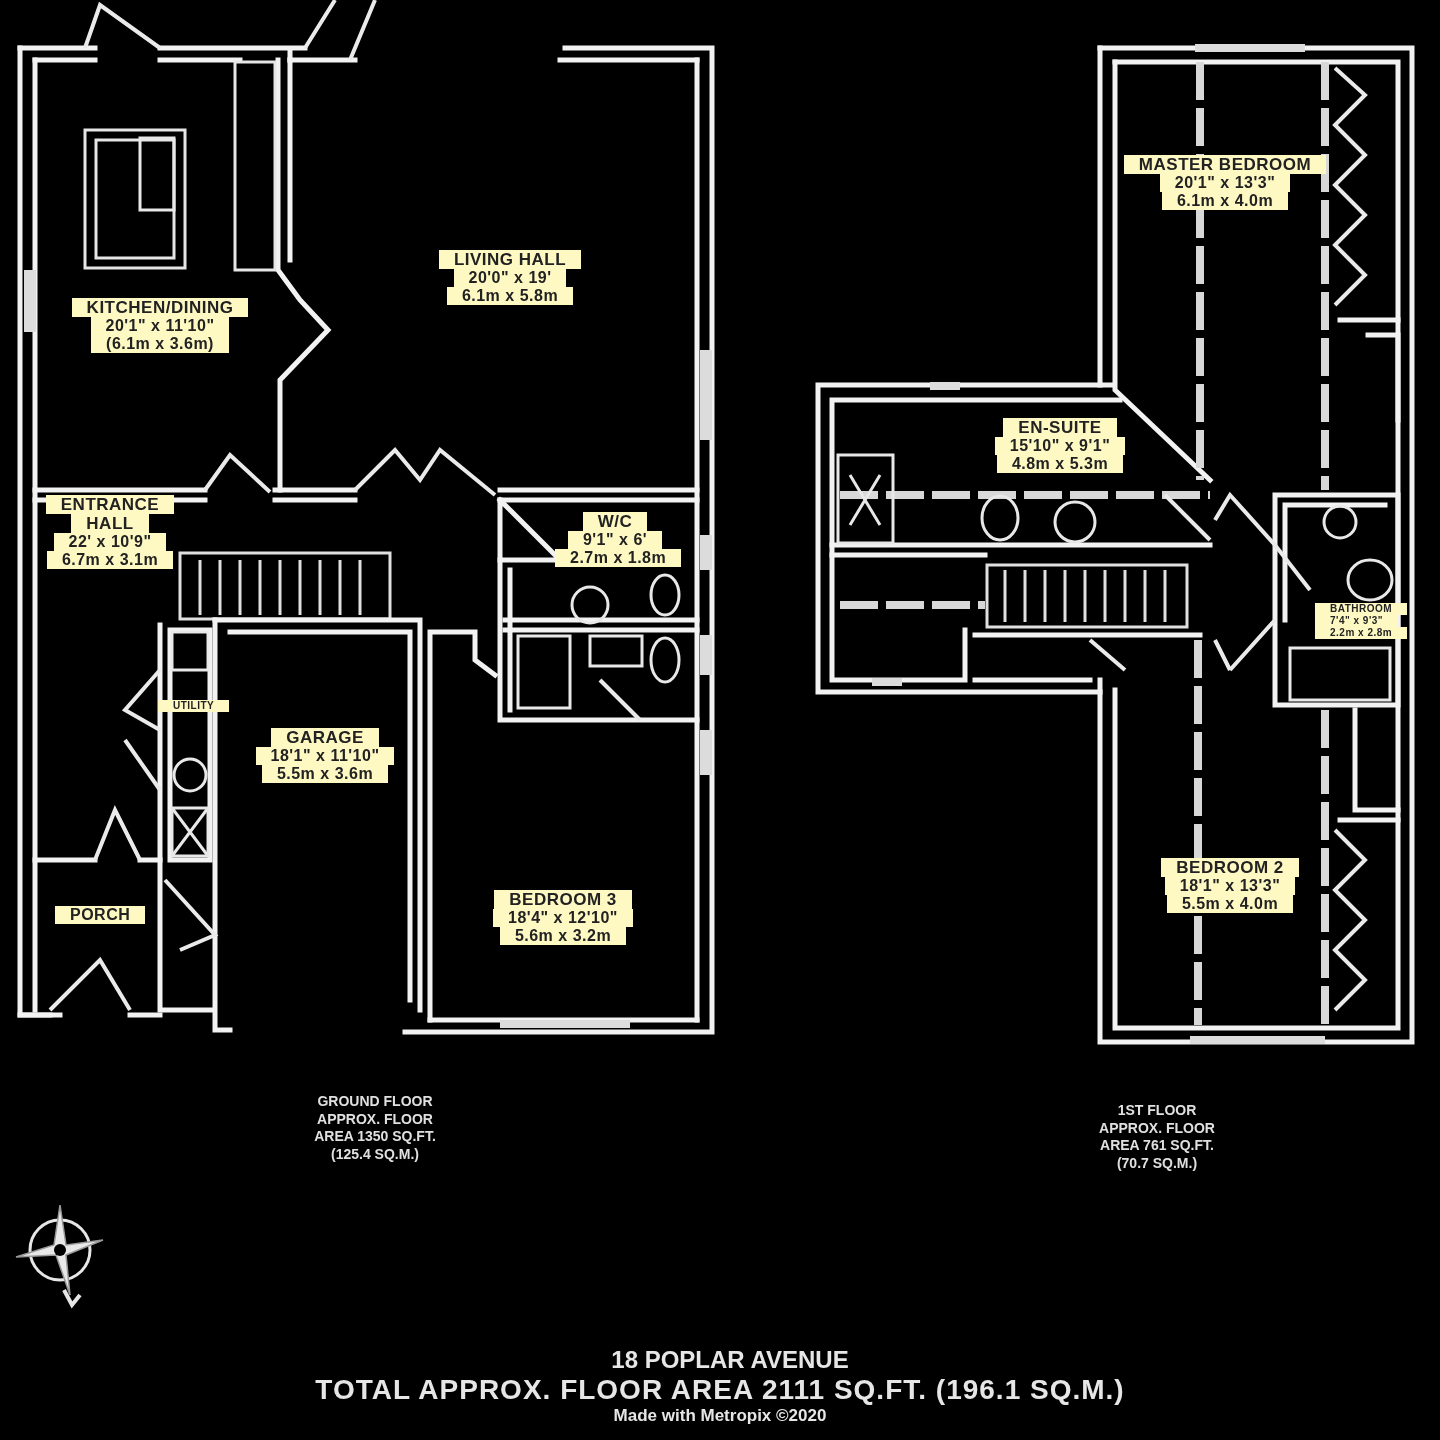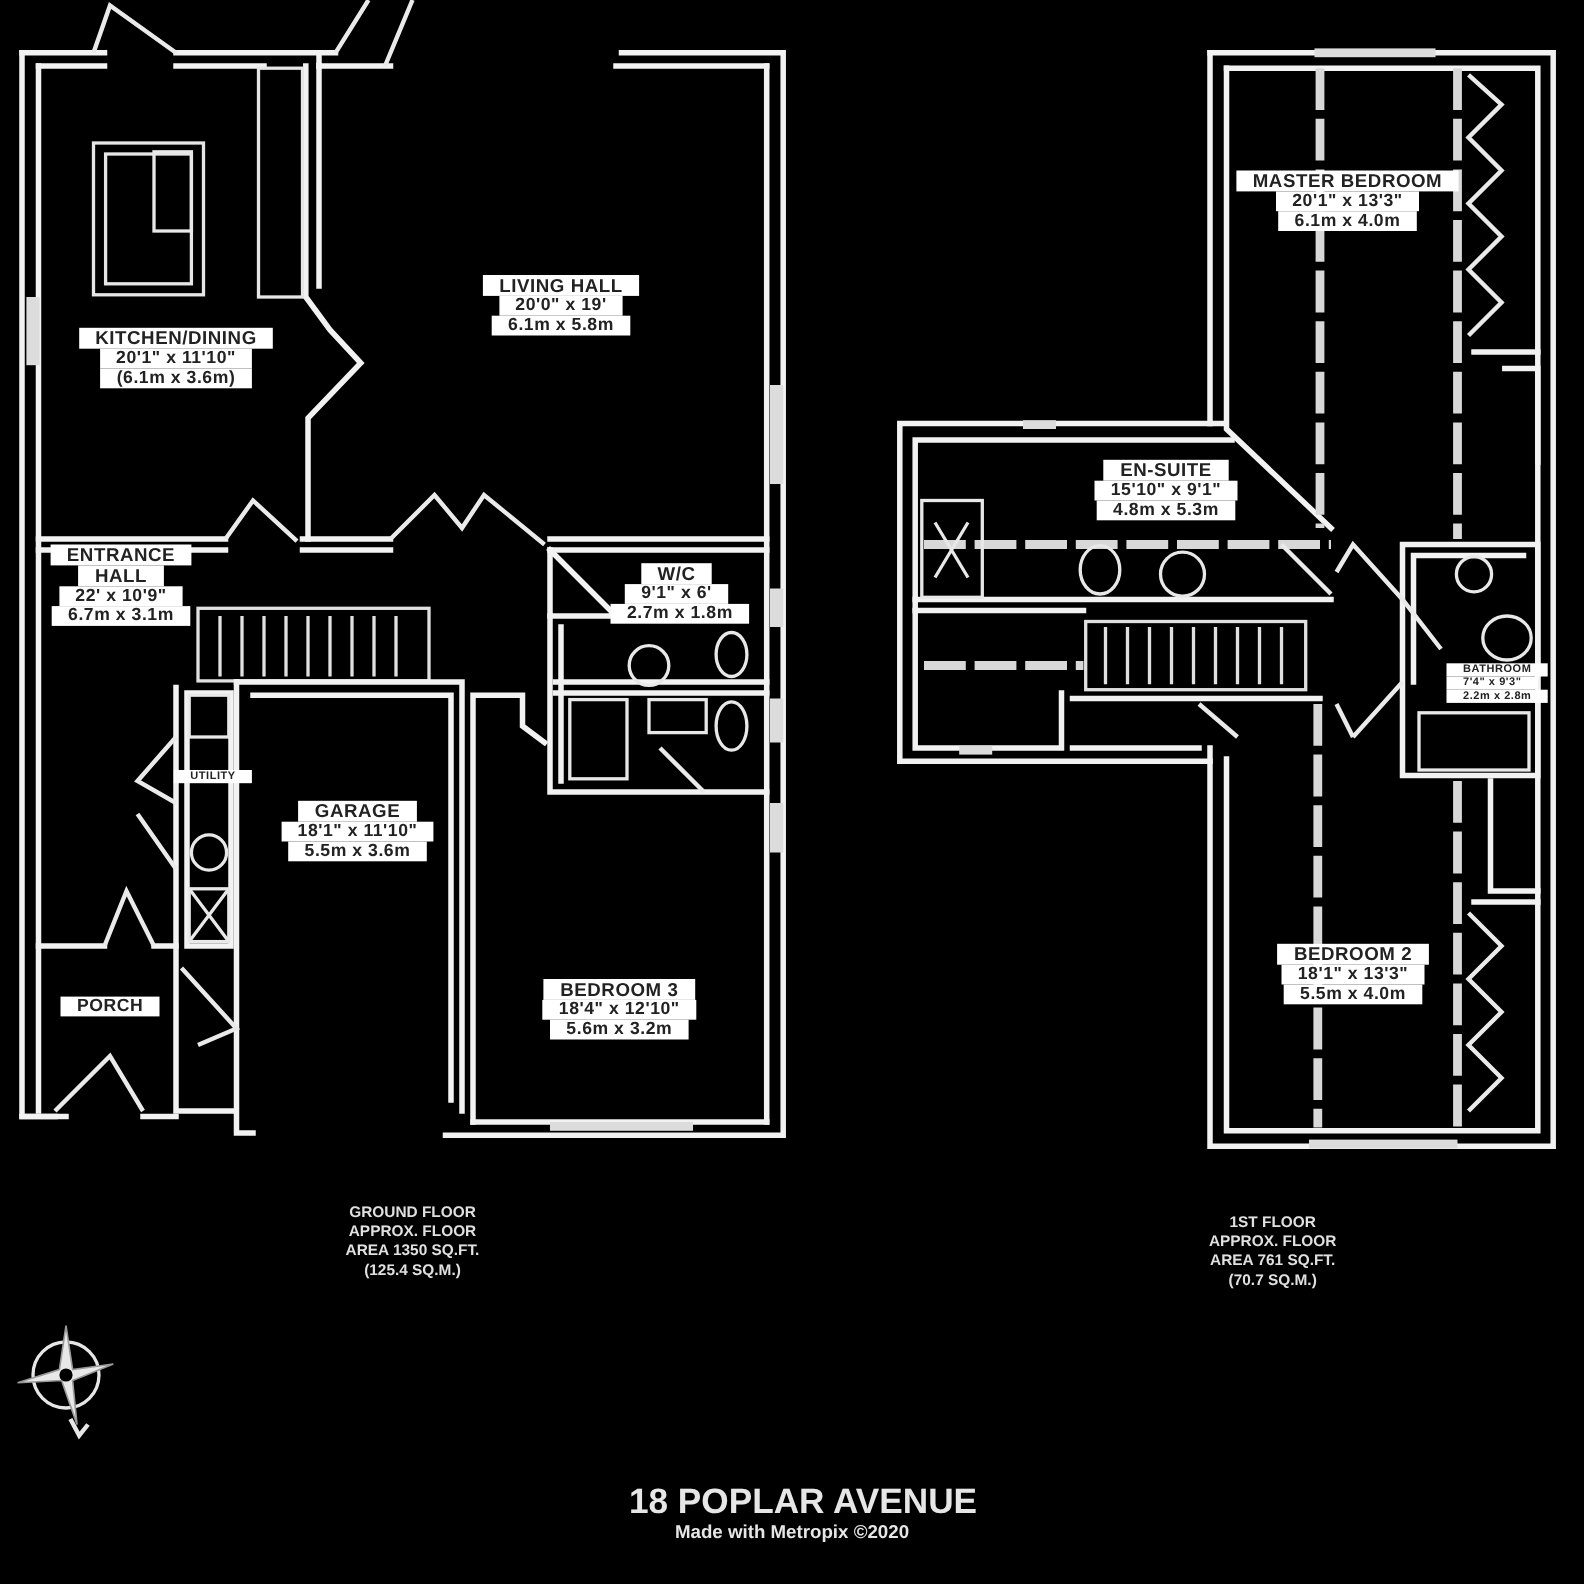--- a/index.html
+++ b/index.html
@@ -7,27 +7,27 @@
          font-family:"Liberation Sans", "DejaVu Sans", sans-serif; color:#111; }
   svg.plan { position:absolute; left:0; top:0; width:1440px; height:1440px; }
   .wall { stroke:#f2f2f2; stroke-width:5; fill:none; stroke-linecap:square; }
   .wall-thin { stroke:#e6e6e6; stroke-width:3; fill:none; }
   .dash { stroke:#d8d8d8; stroke-width:8; fill:none; stroke-dasharray:38 8; }
   .door { stroke:#eaeaea; stroke-width:4; fill:none; }
   .fixture { stroke:#e8e8e8; stroke-width:3; fill:none; }
   .window { fill:#dcdcdc; }
   .stair { fill:none; stroke:#e0e0e0; stroke-width:3; }
   .label { position:absolute; text-align:center; line-height:1; }
-  .label span { display:block; margin:0 auto; width:max-content; background:#ffffff;
+  .label span { display:block; margin:0 auto; width:max-content; background:#fef9c3;
                 color:#222; font-weight:bold; letter-spacing:0.5px; padding:1px 15px; }
   .label .name { font-size:17px; }
   .label .dim { font-size:16px; }
   .area { position:absolute; text-align:center; color:#e0e0e0; font-size:14px; line-height:1.25; font-weight:bold; }
   .footer { position:absolute; left:0; width:1440px; text-align:center; color:#e6e6e6; font-weight:bold; }
-  .footer .l1 { font-size:32px;padding-left:20px; }
+  .footer .l1 { font-size:24px;padding-left:20px; }
   .footer .l2 { font-size:28px; letter-spacing:1px; }
   .footer .l3 { font-size:17px; }
   .compass { position:absolute; left:8px; top:1195px; width:100px; height:115px; }
 </style>
 </head>
 <body>
 
 <svg class="plan" viewBox="0 0 1440 1440">
 
   <g>
@@ -230,14 +230,15 @@
 
 <svg class="compass" viewBox="0 0 100 115">
   <circle cx="52" cy="55" r="30" fill="none" stroke="#e6e6e6" stroke-width="3"></circle>
   <path d="M52 10 L58 50 L95 45 L58 60 L62 100 L48 60 L8 62 L46 50 Z" fill="#e8e8e8" stroke="#999" stroke-width="1.5"></path>
   <circle cx="52" cy="55" r="6" fill="#000"></circle>
   <path d="M56 95 L64 110 L72 100" fill="none" stroke="#e6e6e6" stroke-width="4"></path>
 </svg>
 
 <div class="footer" style="top:1346px;">
   <div class="l1">18 POPLAR AVENUE</div>
+  <div class="l2">TOTAL APPROX. FLOOR AREA 2111 SQ.FT. (196.1 SQ.M.)</div>
   <div class="l3">Made with Metropix ©2020</div>
 </div>
 
 </body></html>

